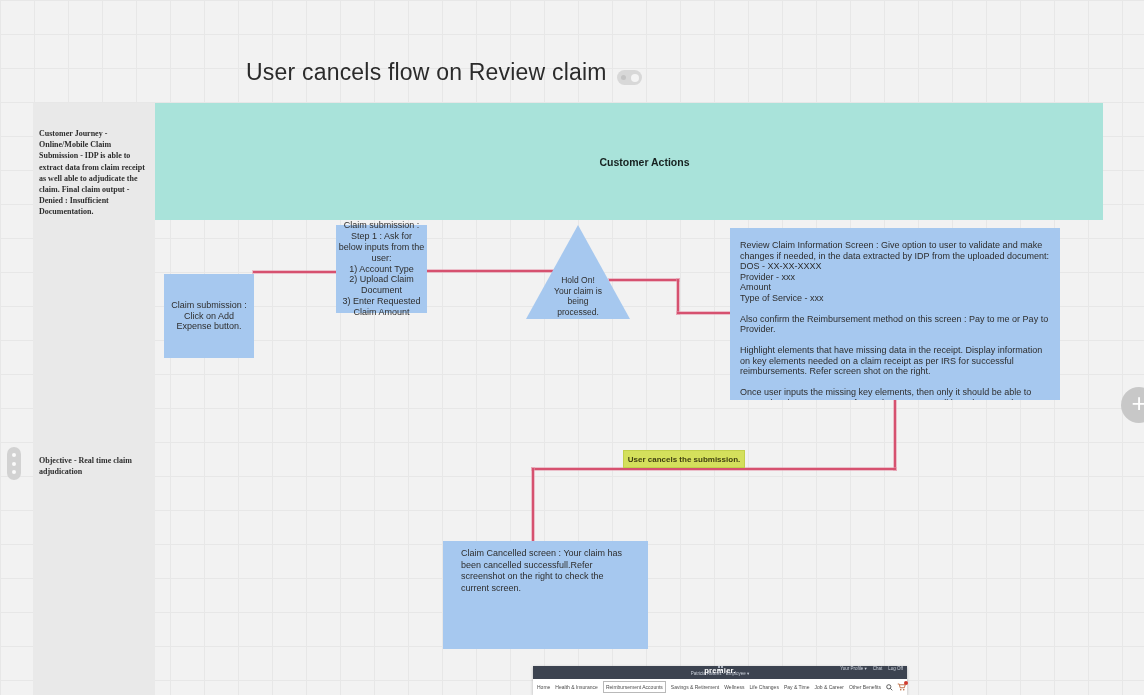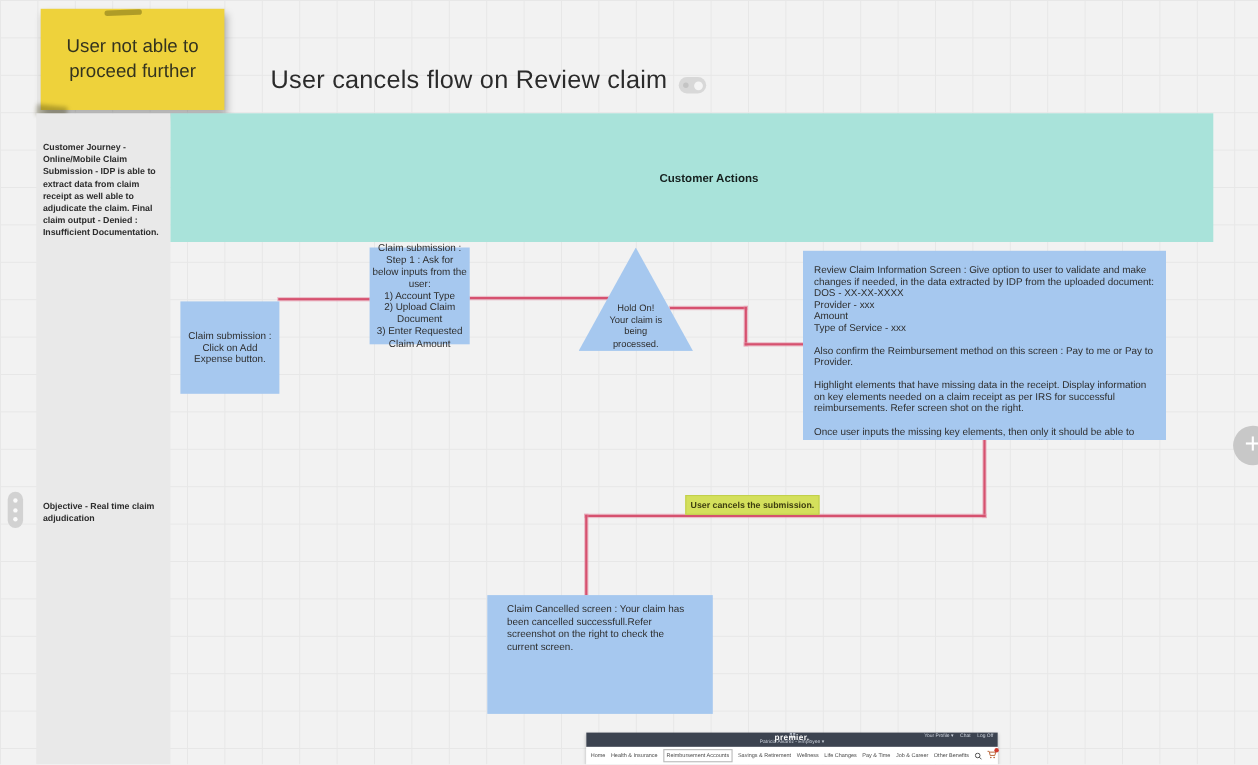--- a/index.html
+++ b/index.html
@@ -50,21 +50,21 @@
     border-radius:50%; background:#f4f4f4;
   }
   .title-pill::after {
     content:""; position:absolute; left:4px; top:5px; width:5px; height:5px;
     border-radius:50%; background:#c4c4c4;
   }
 
   
   .lane-sidebar {
     left:33px; top:103px; width:122px; height:592px; background:#e9e9e9;
-    padding:25px 6px 0 6px; color:#2d2d2d;
+    padding:25px 6px 0 6px; color:#2d2d2d;font-family:Liberation Serif, serif;
   }
   .side-note { font-size:8px; font-weight:bold; line-height:1.4; }
   .side-note.objective { position:absolute; left:6px; top:352px; width:110px; }
   .lane-band {
     left:155px; top:103px; width:948px; height:117px; background:#a9e3da;
     display:flex; align-items:center; justify-content:center;
   }
   .lane-band .lane-label { font-size:10.5px; font-weight:bold; color:#16211f;margin-left:31px; }
 
   
@@ -139,23 +139,20 @@
     border:0.5px solid #b9b9b9; padding:2px 2px; background:#fff;
   }
   .shot-nav .nav-icons { margin-left:auto; display:flex; align-items:center; gap:4px; }
   .cart-badge { position:absolute; right:-2px; top:-2px; width:4px; height:4px; border-radius:50%; background:#d03a2e; }
 </style>
 </head>
 <body>
 
 <div id="canvas">
 
-  <div class="abs sticky">
-    <span>User not able to proceed further</span>
-  </div>
 
   <div class="abs board-title">User cancels flow on Review claim</div>
   <div class="abs title-pill"></div>
 
   <div class="abs lane-sidebar">
     <div class="side-note">Customer Journey - Online/Mobile  Claim Submission - IDP is able to extract data from claim receipt as well able to adjudicate the claim. Final claim output - Denied : Insufficient Documentation.</div>
     <div class="side-note objective">Objective - Real time claim adjudication</div>
   </div>
 
   <div class="abs lane-band">

